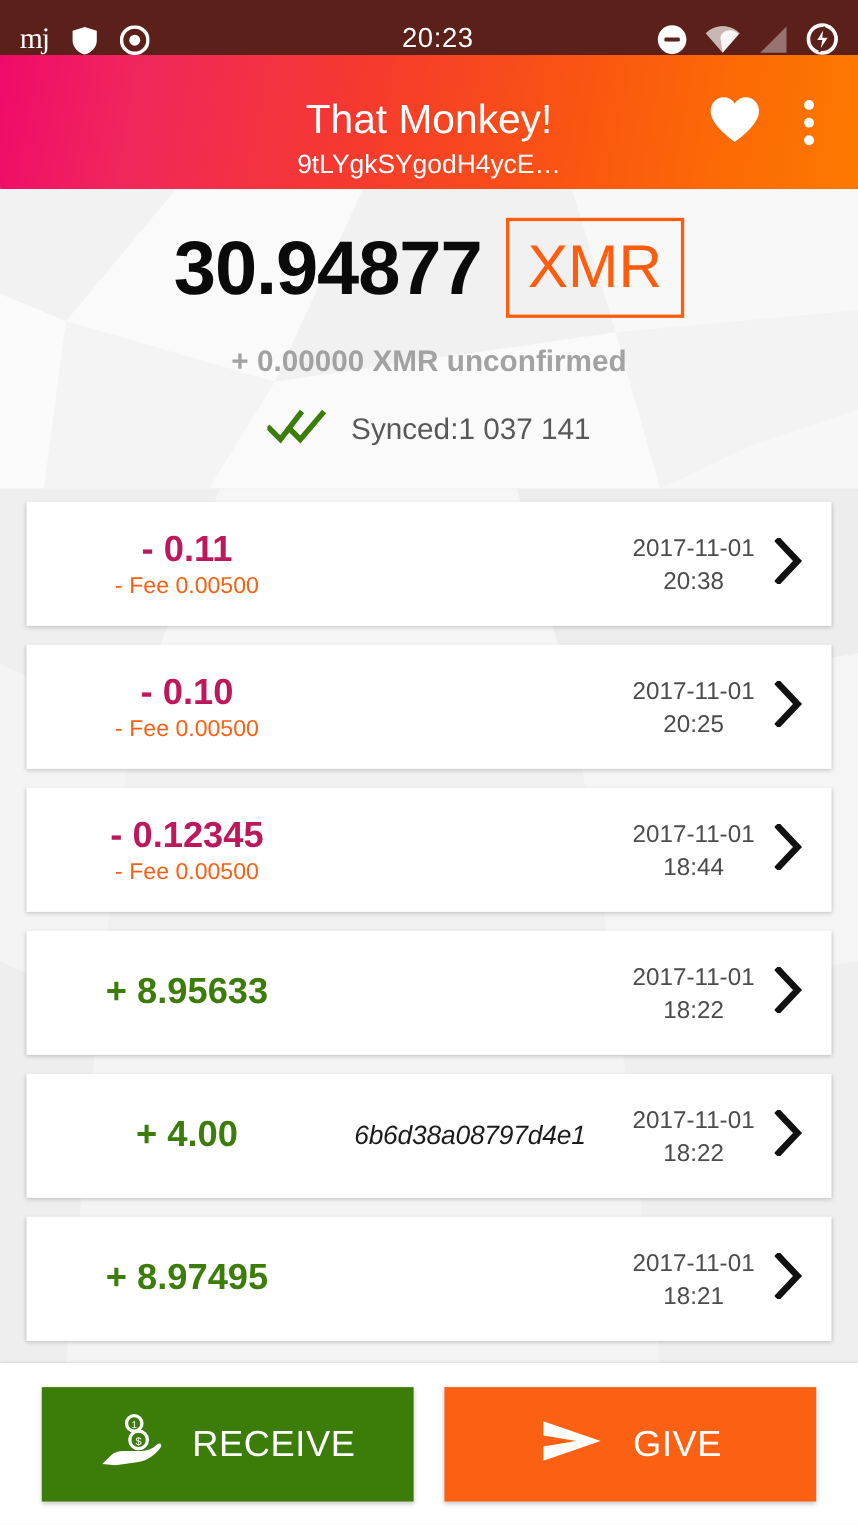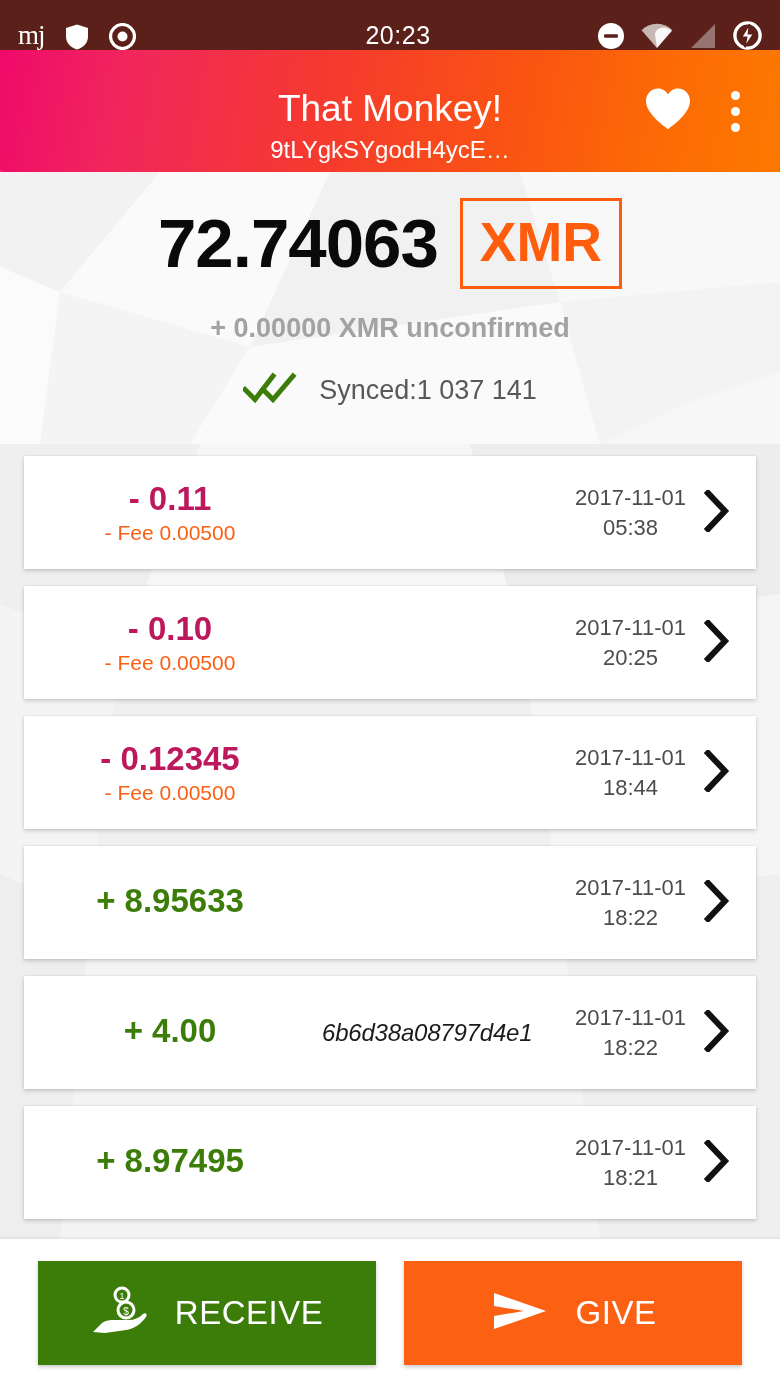--- a/index.html
+++ b/index.html
@@ -175,21 +175,21 @@
     font-size: 69px;
     font-weight: bold;
     color: #0a0a0a;
     letter-spacing: -1px;
     line-height: 1;
   }
   .xmr-badge {
     border: 3px solid #ff5d0e;
     color: #ff5d0e;
     font-size: 55px;
-    font-weight: bold;
+    font-weight: normal;
     line-height: 1;
     padding: 14px 17px 16px 17px;
     letter-spacing: 0px;
   }
   .unconfirmed {
     margin-top: 24px;
     font-size: 27px;
     font-weight: bold;
     color: #a2a2a2;
     letter-spacing: 0px;
@@ -386,21 +386,21 @@
     <polygon points="330,0 520,0 560,130 250,175" fill="#f1f1f1"></polygon>
     <polygon points="520,0 780,0 780,110 560,130" fill="#f8f8f8"></polygon>
     <polygon points="0,95 60,120 40,272 0,272" fill="#fbfbfb"></polygon>
     <polygon points="60,120 250,175 190,272 40,272" fill="#f4f4f4"></polygon>
     <polygon points="250,175 560,130 600,272 190,272" fill="#fafafa"></polygon>
     <polygon points="560,130 780,110 780,272 600,272" fill="#f3f3f3"></polygon>
     <polygon points="600,272 780,272 780,200 690,230" fill="#f7f7f7"></polygon>
   </svg>
   <div class="balance-inner">
     <div class="balance-row">
-      <span class="balance-amount">72.74063</span>
+      <span class="balance-amount">30.94877</span>
       <span class="xmr-badge">XMR</span>
     </div>
     <div class="unconfirmed">+ 0.00000 XMR unconfirmed</div>
     <div class="sync-row">
       <span>
         <svg width="54" height="32" viewBox="0 0 54 32">
             <path d="M2 17.5 L12 27.5 L30 4" stroke="#3c7d0a" stroke-width="5" fill="none" stroke-linecap="square"></path>
             <path d="M20 17.5 L30 27.5 L50 4" stroke="#3c7d0a" stroke-width="5" fill="none" stroke-linecap="square"></path>
           </svg>
       </span>
@@ -426,21 +426,21 @@
   <div class="tx-list">
 
     <div class="tx-card">
       <div class="tx-amount-col">
         <div class="tx-amount out">- 0.11</div>
         <div class="tx-fee">- Fee 0.00500</div>
       </div>
       <div class="tx-paymentid"></div>
       <div class="tx-date">
         <div>2017-11-01</div>
-        <div>05:38</div>
+        <div>20:38</div>
       </div>
       <span class="tx-chevron">
         <svg width="26" height="42" viewBox="0 0 26 42">
             <path d="M4 3 L21 21 L4 39" stroke="#111111" stroke-width="6" fill="none" stroke-linecap="square" stroke-linejoin="miter"></path>
           </svg>
       </span>
     </div>
 
     <div class="tx-card">
       <div class="tx-amount-col">

